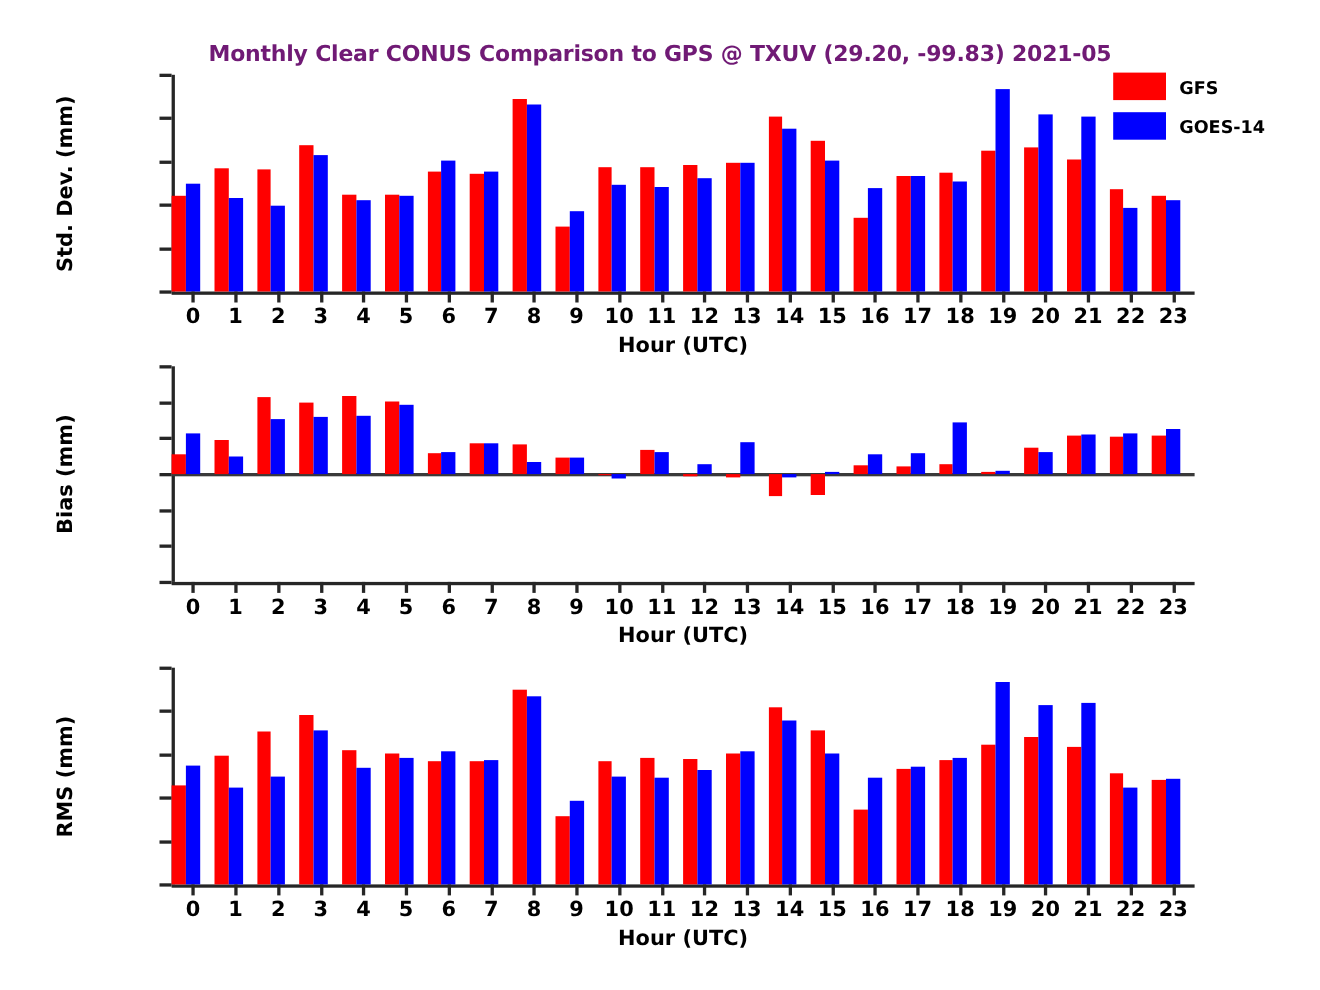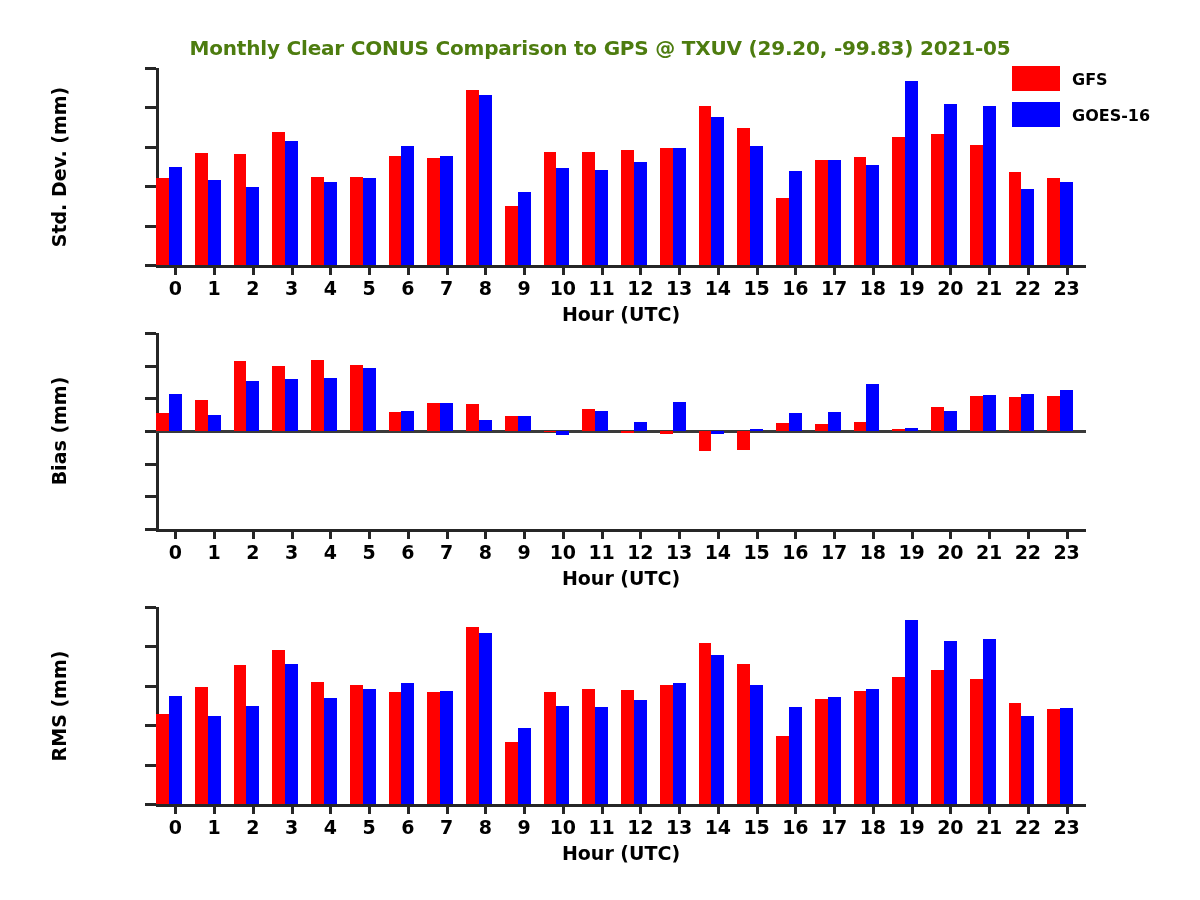--- a/index.html
+++ b/index.html
@@ -17,21 +17,21 @@
     left: 0; top: 0;
     width: 1200px; height: 900px;
   }
   .title {
     position: absolute;
     left: 0; top: 36px;
     width: 1200px;
     text-align: center;
     font-size: 20px;
     font-weight: bold;
-    color: #4d7c0f;
+    color: #701a75;
     letter-spacing: -0.2px;
   }
   .panel {
     position: absolute;
     left: 156px;
     width: 930px;
   }
   .axis-line-left {
     position: absolute;
     left: 0; top: 0;
@@ -112,21 +112,21 @@
 </head>
 <body>
 
 <div id="fig">
   <div class="title">Monthly Clear CONUS Comparison to GPS @ TXUV (29.20, -99.83) 2021-05</div>
 
   <div id="legend">
       <div class="legend-swatch" style="left: 1012px; top: 66px; background: rgb(255, 0, 0);"></div>
       <div class="legend-text" style="left: 1072px; top: 70px;">GFS</div>
       <div class="legend-swatch" style="left: 1012px; top: 102px; background: rgb(0, 0, 255);"></div>
-      <div class="legend-text" style="left: 1072px; top: 106px;">GOES-16</div>
+      <div class="legend-text" style="left: 1072px; top: 106px;">GOES-14</div>
     </div>
 
   <div id="panels">
       <div class="panel" style="top: 68px; height: 197px;">
         <div class="axis-line-left" style="height: 197px;"></div>
         <div class="axis-line-bottom" style="top: 197px;"></div>
         <div class="ytick" style="top: 196px;"></div>
         <div class="ytick" style="top: 156.6px;"></div>
         <div class="ytick" style="top: 117.2px;"></div>
         <div class="ytick" style="top: 77.8px;"></div>

